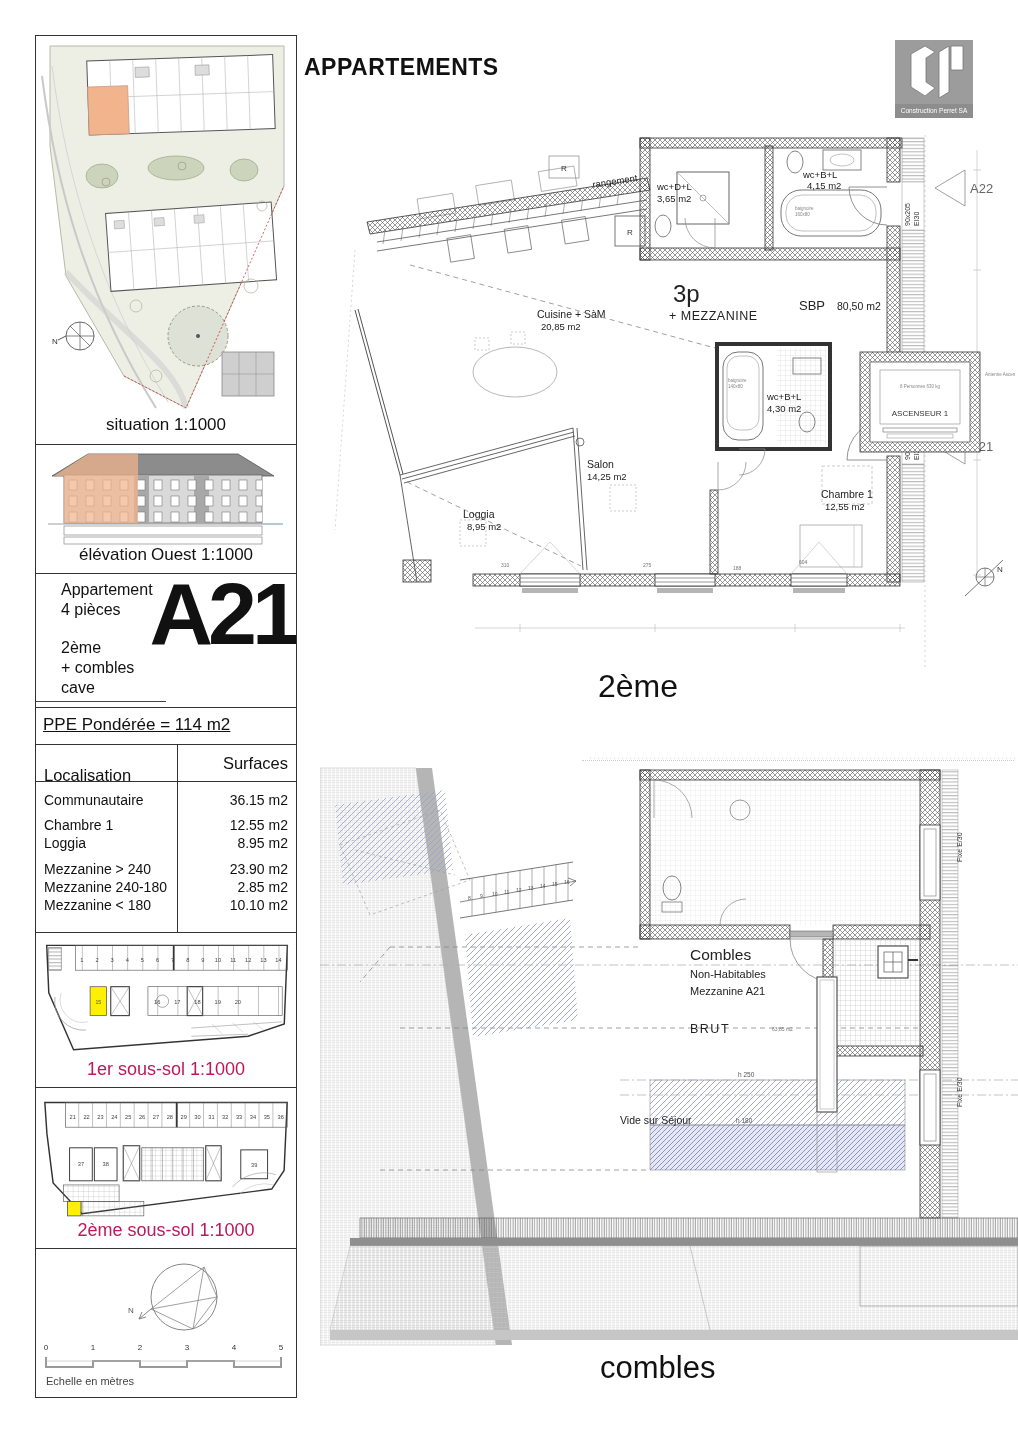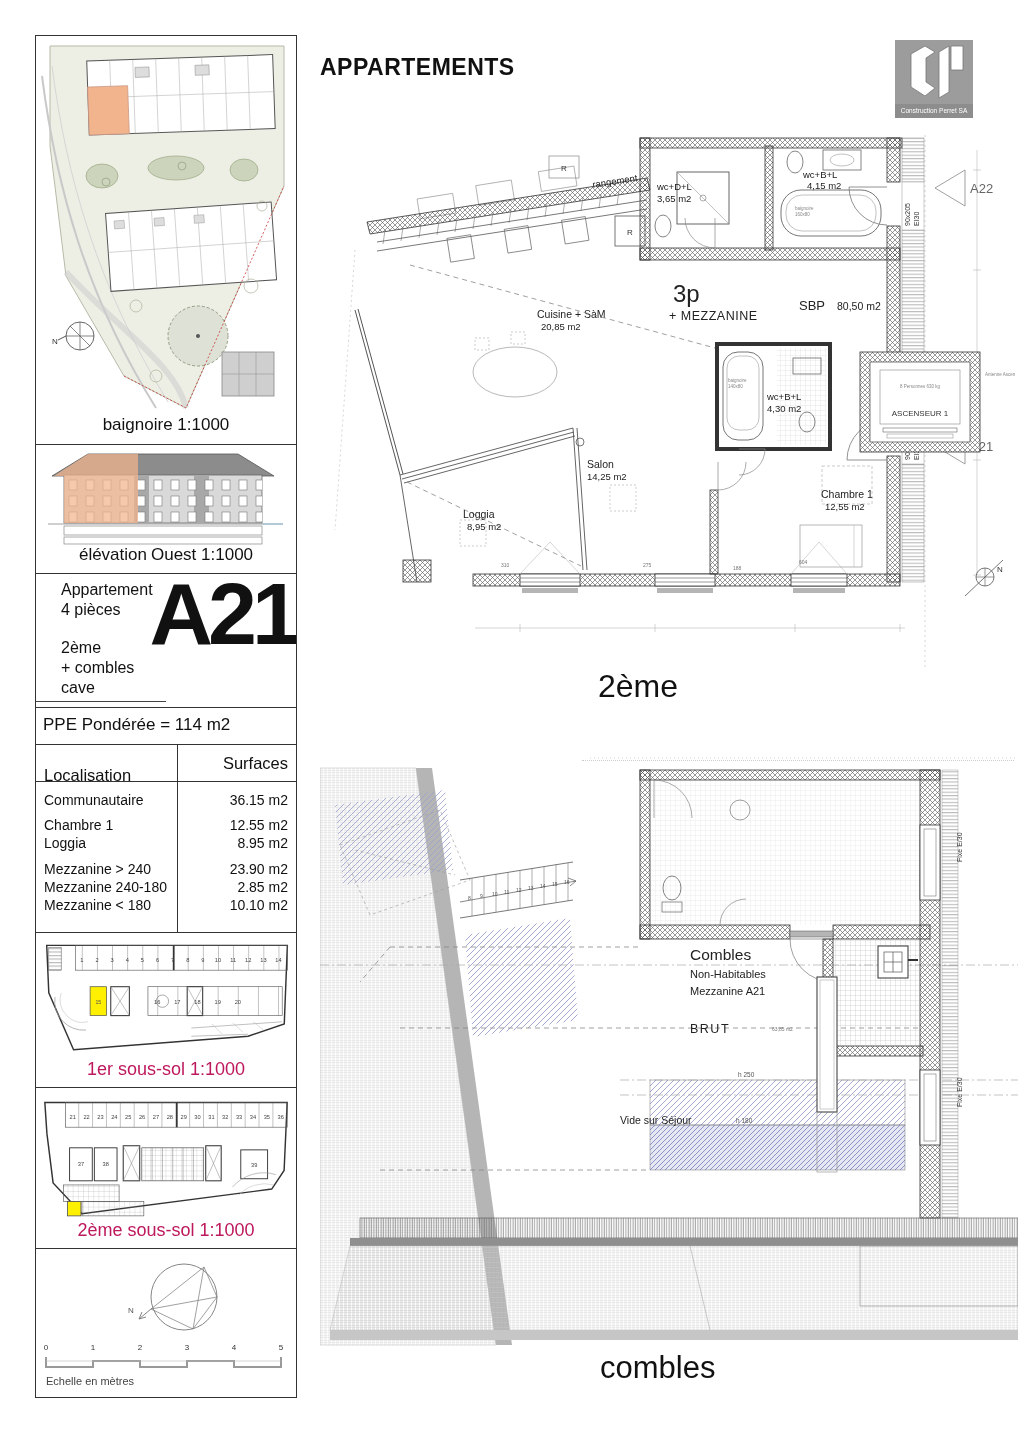--- a/index.html
+++ b/index.html
@@ -27,36 +27,36 @@
   .dashl{stroke:#aaa;stroke-width:.7;stroke-dasharray:9,3,2,3;fill:none;}
   .dim{stroke:#bbb;stroke-width:.6;fill:none;}
 
   
   #sidebar{left:35px;top:35px;width:262px;height:1363px;border:1.5px solid #333;box-sizing:border-box;background:#fff;}
   .sect{border-bottom:1.5px solid #333;position:relative;box-sizing:border-box;overflow:hidden;}
   .cap{font-size:17px;text-align:center;color:#111;}
   .capsm{font-size:18px;text-align:center;color:#be185d;}
   #a21box .lines{position:absolute;left:25px;top:6px;font-size:16px;line-height:1.25;}
   #a21box .code{position:absolute;right:0px;top:-4px;font-size:88px;font-weight:700;letter-spacing:-5px;line-height:1;}
-  #ppe{font-size:17px;padding:7px 0 0 7px;}
+  #ppe{font-size:17px;padding:7px 0 0 7px;text-decoration:underline;}
   #surftable .hdr{display:flex;height:36px;align-items:center;border-bottom:1.5px solid #333;}
   #surftable .hdr .c1{width:140px;padding-left:8px;font-size:16.5px;margin-top:24px;}
   #surftable .hdr .c2{flex:1;text-align:right;padding-right:8px;font-size:16.5px;}
   #vertdiv{position:absolute;left:141px;top:0;bottom:0;border-left:1.5px solid #333;}
   .srow{display:flex;font-size:14px;line-height:1.3;padding:0 8px;}
   .srow .lab{flex:1;}
   .srow .val{text-align:center;}
   .gap6{height:7px;}
   .prow{display:flex;font-size:11px;line-height:1.3;padding:0 8px;}
   .prow .lab{width:130px;}
   .prow .v1{width:45px;text-align:left;}
   .prow .v2{flex:1;text-align:right;}
 
   
-  #title{left:320px;top:54px;font-size:23px;font-weight:700;letter-spacing:.5px;}
+  #title{left:304px;top:54px;font-size:23px;font-weight:700;letter-spacing:.5px;}
   #logo{left:895px;top:40px;}
   #cap2eme{left:598px;top:668px;font-size:32px;color:#111;}
   #capcombles{left:600px;top:1350px;font-size:31px;color:#111;}
   #dotline{left:582px;top:760px;width:432px;border-top:1px dotted #ccc;}
 </style>
 </head>
 <body>
 
 <svg width="0" height="0" style="position:absolute">
   <defs>
@@ -142,21 +142,21 @@
 
       <path d="M88,340 L150,372 L248,150" stroke="#c33" stroke-width="0.8" stroke-dasharray="2,2" fill="none"></path>
 
       <g>
         <circle cx="44" cy="300" r="14" fill="none" stroke="#555" stroke-width="0.9"></circle>
         <path d="M30,300 L58,300 M44,286 L44,314 M34,290 L54,310" stroke="#555" stroke-width="0.7"></path>
         <path d="M30,300 L22,304" stroke="#555" stroke-width="1"></path>
         <text x="16" y="308" class="t8">N</text>
       </g>
     </svg>
-    <div class="cap" style="margin-top:1px">baignoire 1:1000</div>
+    <div class="cap" style="margin-top:1px">situation 1:1000</div>
   </div>
 
   <div class="sect" style="height:129px">
     <svg width="259" height="100" viewBox="0 0 235 100">
       <polygon points="4,31 40,9 190,9 226,31" fill="#8c8c8c" stroke="#555" stroke-width="0.8"></polygon>
       <rect x="16" y="30" width="198" height="48" fill="#d9d9d9" stroke="#666" stroke-width="0.8"></rect>
       <rect x="86" y="30" width="15" height="48" fill="#a8a8a8"></rect>
       <rect x="146" y="30" width="15" height="48" fill="#a8a8a8"></rect>
       <rect x="16" y="30" width="198" height="48" fill="url(#ewin)"></rect>
       <polygon points="6,31 40,9 90,9 90,78 16,78 16,31" fill="#f2b48c" opacity="0.72"></polygon>

